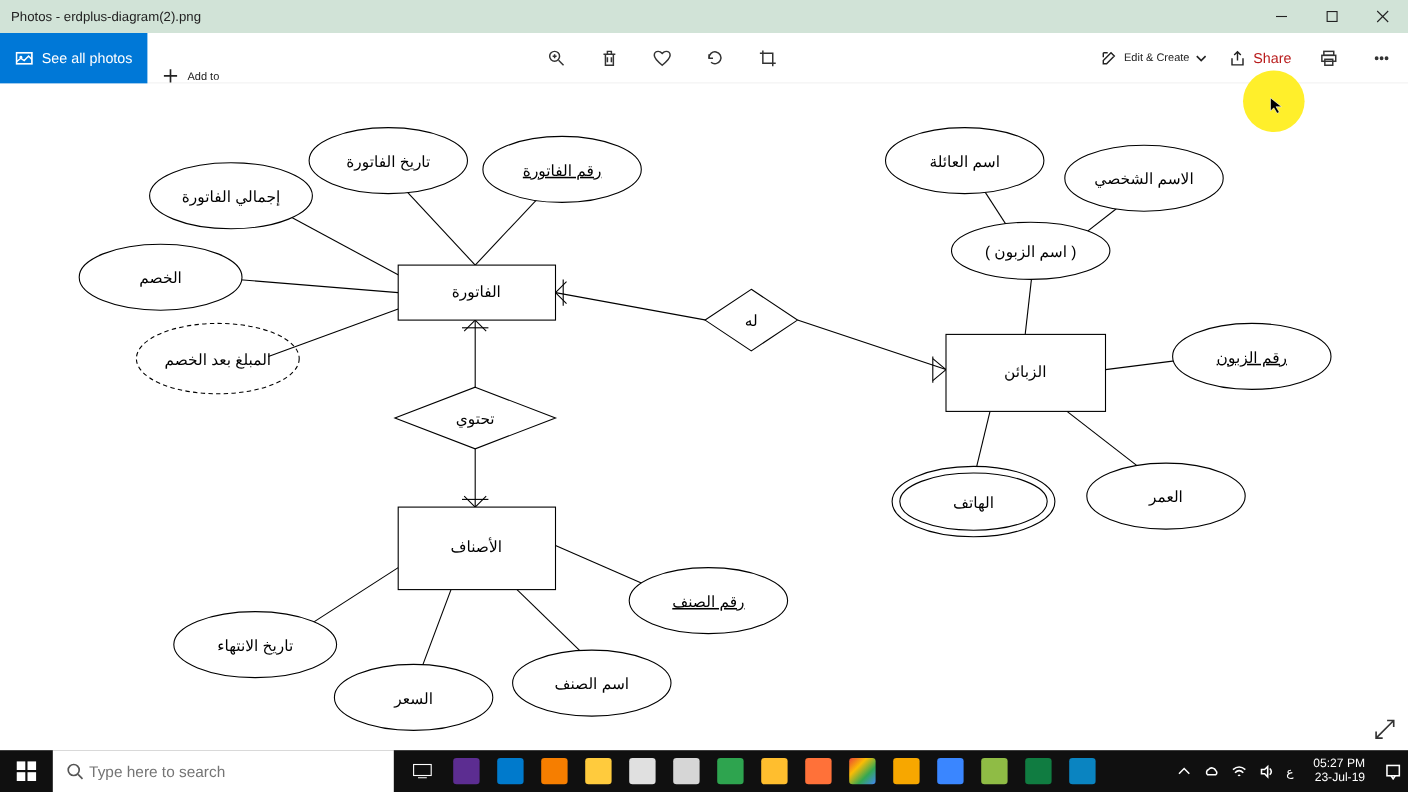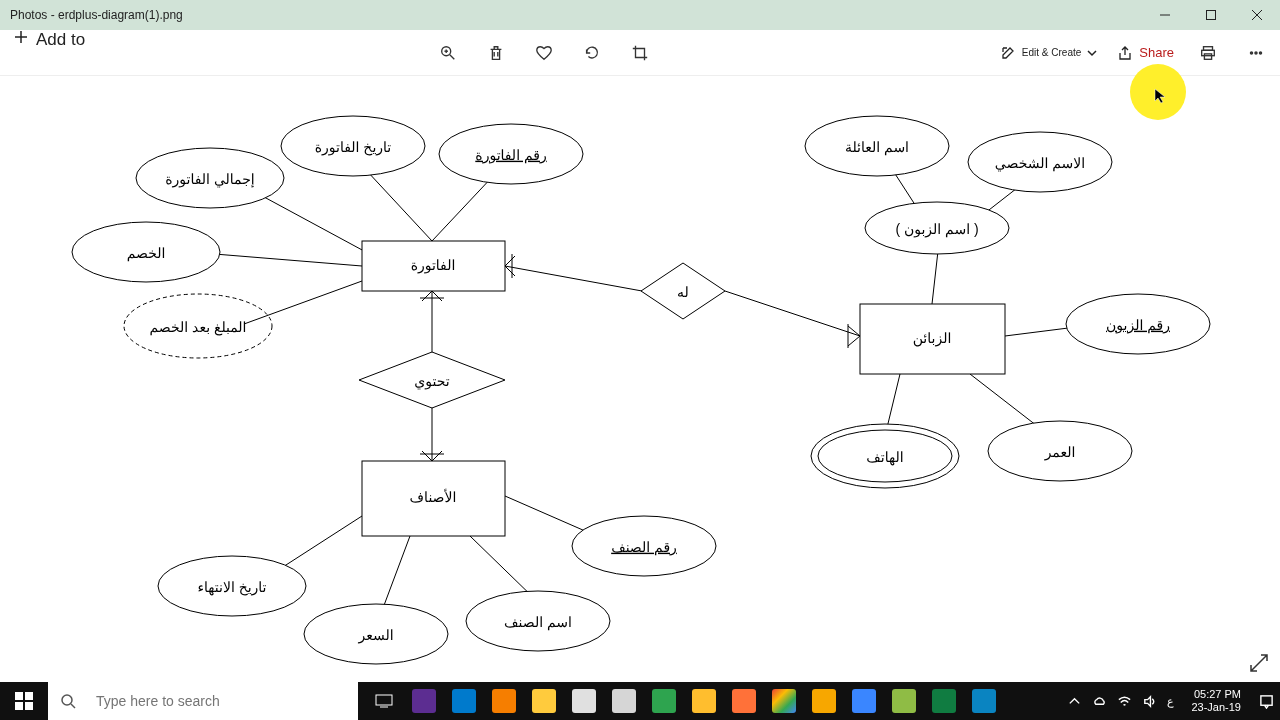--- a/index.html
+++ b/index.html
@@ -8,21 +8,21 @@
 
 .titlebar{height:30px;background:#d1e3d7;display:flex;align-items:center;padding-left:10px;font-size:12px;color:#222}
 .titlebar .spacer{flex:1}
 .winbtns{display:flex}
 .winbtn{width:46px;height:30px;display:flex;align-items:center;justify-content:center;color:#222;font-size:12px}
 .winbtn svg{width:12px;height:12px;stroke:#222;fill:none;stroke-width:1}
 
 
 .toolbar{height:46px;background:#fff;display:flex;align-items:center;border-bottom:1px solid #eee}
 .all-photos{height:46px;background:#0078d7;color:#fff;display:flex;align-items:center;padding:0 14px;font-size:13px;gap:8px}
-.addto{height:46px;display:flex;align-items:flex-start;padding:0 14px;font-size:17px;gap:8px;color:#222}
+.addto{height:46px;display:flex;align-items:flex-end;padding:0 14px;font-size:10px;gap:8px;color:#222}
 .tspacer{flex:1}
 .ticon{width:48px;height:46px;display:flex;align-items:center;justify-content:center}
 .ticon svg{width:18px;height:18px;stroke:#333;fill:none;stroke-width:1.5}
 .editcreate{height:46px;display:flex;align-items:center;padding:0 10px;font-size:10px;gap:6px;color:#222}
 .share{height:46px;display:flex;align-items:center;padding:0 10px;font-size:13px;gap:6px;color:#b91c1c}
 
 
 .canvas{position:absolute;left:0;top:76px;right:0;bottom:38px;background:#fff}
 .canvas svg{width:100%;height:100%}
 .ent{fill:#fff;stroke:#000;stroke-width:1}
@@ -36,34 +36,34 @@
 
 .hl{position:absolute;width:56px;height:56px;border-radius:50%;background:#ffef2b;left:1130px;top:64px}
 .cursor{position:absolute;left:1154px;top:88px;width:16px;height:16px}
 
 
 .fs-arrow{position:absolute;right:10px;bottom:46px;width:22px;height:22px}
 
 
 .taskbar{position:absolute;left:0;right:0;bottom:0;height:38px;background:#101010;display:flex;align-items:center}
 .startbtn{width:48px;height:38px;display:flex;align-items:center;justify-content:center}
-.searchbox{width:310px;height:38px;background:#fff;display:flex;align-items:center;padding:0 12px;gap:20px;color:#555;font-size:14px}
+.searchbox{width:310px;height:38px;background:#fff;display:flex;align-items:center;padding:0 12px;gap:5px;color:#555;font-size:14px}
 .task-icons{display:flex;height:38px;align-items:center;margin-left:6px}
 .ticon2{width:40px;height:38px;display:flex;align-items:center;justify-content:center}
 .ticon2 .box{width:24px;height:24px;border-radius:3px}
 .taskspacer{flex:1}
 .tray{display:flex;align-items:center;gap:10px;padding-right:6px;color:#fff;font-size:11px}
 .tray svg{width:15px;height:15px;stroke:#fff;fill:none;stroke-width:1.5}
 .clock{text-align:right;line-height:1.2;padding:0 8px}
 </style>
 </head>
 <body>
 
 <div class="titlebar">
-  <span>Photos - erdplus-diagram(1).png</span>
+  <span>Photos - erdplus-diagram(2).png</span>
   <div class="spacer"></div>
   <div class="winbtns">
     <div class="winbtn">
         <svg viewBox="0 0 12 12">
           <line x1="1" y1="6" x2="11" y2="6"></line>
         </svg>
       </div>
     <div class="winbtn">
         <svg viewBox="0 0 12 12">
           <rect x="1.5" y="1.5" width="9" height="9"></rect>
@@ -72,20 +72,28 @@
     <div class="winbtn">
         <svg viewBox="0 0 12 12">
           <line x1="1" y1="1" x2="11" y2="11"></line>
           <line x1="11" y1="1" x2="1" y2="11"></line>
         </svg>
       </div>
   </div>
 </div>
 
 <div class="toolbar">
+  <div class="all-photos">
+    <svg width="16" height="16" viewBox="0 0 16 16">
+        <rect x="1" y="3" width="14" height="10" fill="none" stroke="#fff" stroke-width="1.5"></rect>
+        <circle cx="5" cy="7" r="1.3" fill="#fff"></circle>
+        <path d="M1 11 L5 8 L8 10 L12 6 L15 9" fill="none" stroke="#fff" stroke-width="1.3"></path>
+      </svg>
+    <span>See all photos</span>
+  </div>
   <div class="addto">
     <svg width="14" height="14" viewBox="0 0 14 14">
         <line x1="7" y1="1" x2="7" y2="13" stroke="#222" stroke-width="1.5"></line>
         <line x1="1" y1="7" x2="13" y2="7" stroke="#222" stroke-width="1.5"></line>
       </svg>
     <span>Add to</span>
   </div>
   <div class="tspacer"></div>
   <div class="ticon">
       <svg viewBox="0 0 20 20">
@@ -345,20 +353,20 @@
       </svg>
     <svg viewBox="0 0 16 16">
         <path d="M2 6 Q8 1 14 6 M4 9 Q8 5 12 9 M7 12 Q8 11 9 12"></path>
       </svg>
     <svg viewBox="0 0 16 16">
         <path d="M3 6 L6 6 L9 3 L9 13 L6 10 L3 10 Z M11 5 Q14 8 11 11"></path>
       </svg>
     <span>ع</span>
     <div class="clock">
       <div>05:27 PM</div>
-      <div>23-Jan-19</div>
+      <div>23-Jul-19</div>
     </div>
     <svg viewBox="0 0 16 16">
         <rect x="2" y="2" width="12" height="10"></rect>
         <path d="M6 12 L8 15 L10 12"></path>
       </svg>
   </div>
 </div>
 
 </body></html>

